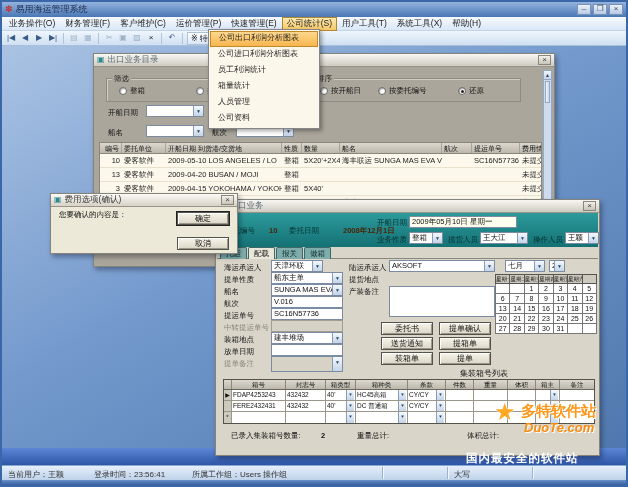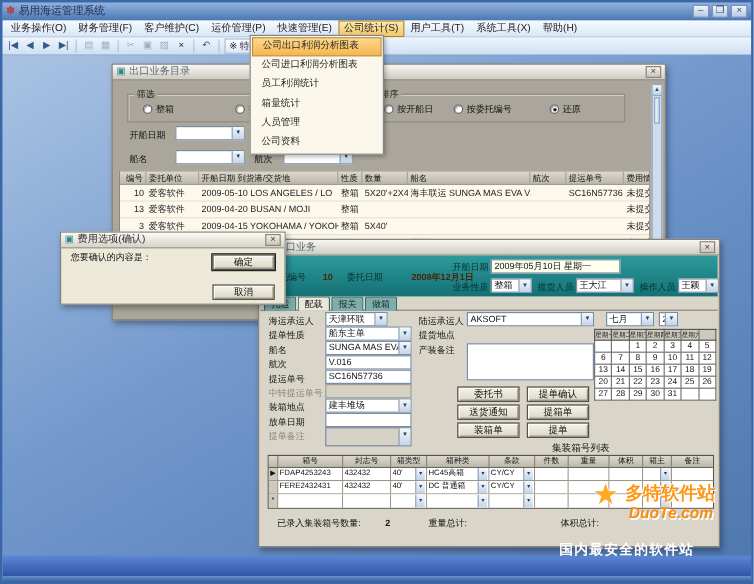--- a/index.html
+++ b/index.html
@@ -539,14 +539,23 @@
     <div class="pitem">公司资料</div>
   </div>
 
   <div class="wm" style="left:492px;top:394px;width:132px;text-align:left">
     <span style="position:absolute;left:0;top:2px;font-size:24px;color:#ffaa22;text-shadow:0 0 3px #fff">★</span>
     <span style="position:absolute;left:27px;top:6px;font-size:15px;font-weight:bold;color:#ff9616;text-shadow:1px 1px 0 #fff,-1px -1px 0 #fff">多特软件站</span>
     <span style="position:absolute;left:30px;top:24px;font-size:13px;font-weight:bold;font-style:italic;color:#f78c12;text-shadow:1px 1px 0 #fff">DuoTe.com</span>
   </div>
   <div class="wm" style="left:464px;top:449px;font-size:11.5px;font-weight:bold;color:#fff;letter-spacing:1px">国内最安全的软件站</div>
 
+  <div class="sbar">
+    <span style="left:6px">当前用户：王颖</span>
+    <span style="left:92px">登录时间：23:56:41</span>
+    <span style="left:190px">所属工作组：Users 操作组</span>
+    <i class="sdiv" style="left:380px"></i>
+    <i class="sdiv" style="left:445px"></i>
+    <span style="left:452px">大写</span>
+    <i class="sdiv" style="left:530px"></i>
+  </div>
   <div class="bstrip"></div>
 </div>
 
 </body></html>

